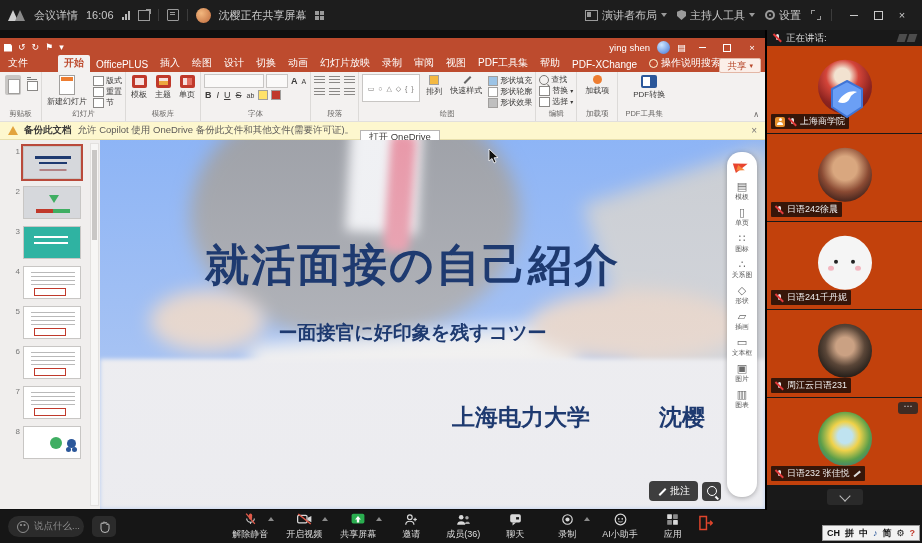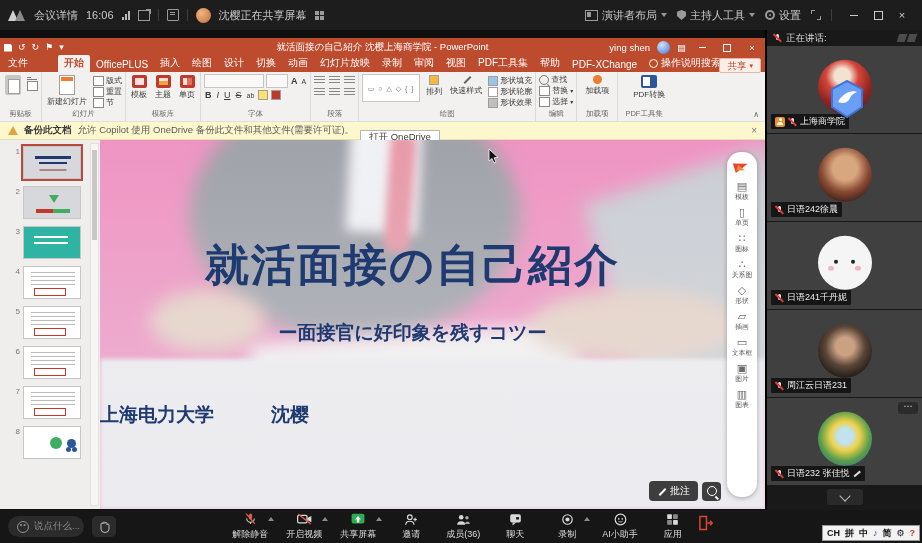--- a/index.html
+++ b/index.html
@@ -122,34 +122,34 @@
   .t3{background:#2fb3a2;}
   .t3::before{content:"";position:absolute;left:10px;top:9px;width:34px;height:2px;background:#fff;box-shadow:0 6px 0 #fff;}
   .t-text::before{content:"";position:absolute;left:7px;top:5px;width:44px;height:14px;background:repeating-linear-gradient(#b9b9b9 0 1px,transparent 1px 4px);}
   .t-text::after{content:"";position:absolute;left:10px;top:21px;width:30px;height:6px;border:1px solid #c0392b;}
   .t8::before{content:"";position:absolute;right:18px;top:10px;width:12px;height:12px;border-radius:50%;background:#3fae62;}
   .t8::after{content:"";position:absolute;right:4px;top:12px;width:9px;height:9px;border-radius:50%;background:#2b579a;box-shadow:-3px 6px 0 -2px #2b579a,3px 6px 0 -2px #2b579a;}
   .tscroll{position:absolute;right:1px;top:3px;bottom:3px;width:7px;background:#f7f6f5;border:1px solid #e3e1df;}
   .tscroll-thumb{position:absolute;left:1px;right:1px;top:6px;height:90px;background:#c9c7c5;}
 
   .slide-wrap{position:relative;flex:1;overflow:hidden;}
-  .slide{position:absolute;inset:0;background:#ec4899;overflow:hidden;}
+  .slide{position:absolute;inset:0;background:#3b82f6;overflow:hidden;}
   .ph{position:absolute;filter:blur(9px);}
   .p-suit{left:90px;top:-50px;width:330px;height:250px;background:#5c616b;border-radius:50%;}
   .p-shirt{left:248px;top:-12px;width:72px;height:105px;background:#eef0f3;transform:rotate(3deg);filter:blur(6px);}
   .p-tie{left:287px;top:-6px;width:26px;height:118px;background:#e0506b;border-radius:8px;transform:rotate(4deg);filter:blur(4px);}
   .p-laptop{right:-40px;top:30px;width:190px;height:240px;background:#aab0b8;transform:rotate(-18deg);}
   .p-handr{left:430px;top:150px;width:210px;height:72px;background:#dcb89e;border-radius:50%;}
   .p-handl{left:50px;top:150px;width:115px;height:62px;background:#dcb89e;border-radius:50%;}
   .p-paper{left:150px;top:193px;width:330px;height:62px;background:#f6f4ee;transform:rotate(-4deg);}
   .p-desk{left:0;right:0;bottom:0;height:150px;background:#ebebee;filter:blur(2px);}
   .slide-tint{position:absolute;inset:0;background:linear-gradient(rgba(242,242,245,.45),rgba(236,236,240,.7));}
   .s-title{position:absolute;top:96px;left:0;right:40px;text-align:center;font-size:44px;font-weight:bold;color:#1e3a70;letter-spacing:2px;z-index:3;}
   .s-sub{position:absolute;top:180px;left:0;right:40px;text-align:center;font-size:19px;font-weight:bold;color:#1e3a70;z-index:3;}
-  .s-author{position:absolute;top:262px;left:0;right:60px;text-align:left;font-size:19px;font-weight:bold;color:#1e3a70;z-index:3;}
+  .s-author{position:absolute;top:262px;left:0;right:60px;text-align:right;font-size:23px;font-weight:bold;color:#1e3a70;z-index:3;}
   .s-date{position:absolute;top:288px;left:0;right:110px;text-align:center;font-size:20px;font-weight:bold;color:#1e3a70;z-index:3;}
 
   .cursor-arrow{position:absolute;left:388px;top:8px;z-index:8;}
 
   
   .plugin{position:absolute;right:8px;top:12px;bottom:12px;width:30px;background:#fff;border-radius:14px;
     box-shadow:0 1px 5px rgba(0,0,0,.3);display:flex;flex-direction:column;align-items:center;padding:7px 0 4px;box-sizing:border-box;z-index:6;}
   .plogo{width:16px;height:14px;position:relative;margin-bottom:2px;}
   .plogo::before{content:"";position:absolute;left:0;top:2px;width:0;height:0;border-top:5px solid transparent;border-bottom:5px solid transparent;border-left:14px solid #e8442e;transform:rotate(-18deg);}
   .plogo::after{content:"";position:absolute;left:3px;top:7px;width:0;height:0;border-top:3px solid transparent;border-bottom:3px solid transparent;border-left:8px solid #f5863c;transform:rotate(18deg);}
@@ -163,21 +163,21 @@
   .pencil-ic::before{content:"";position:absolute;left:1px;top:4px;width:9px;height:2px;background:#fff;transform:rotate(-45deg);}
   .ann-zoom{background:rgba(38,38,38,.88);border-radius:4px;width:19px;height:19px;display:flex;align-items:center;justify-content:center;}
   .mag-ic{width:8px;height:8px;border:1.5px solid #fff;border-radius:50%;position:relative;}
   .mag-ic::after{content:"";position:absolute;right:-3px;bottom:-3px;width:4px;height:1.5px;background:#fff;transform:rotate(45deg);}
 
   
   .sidebar{position:absolute;top:30px;right:0;width:157px;height:480px;background:#191919;border-left:2px solid #000;box-sizing:border-box;}
   .sb-head{height:16px;display:flex;align-items:center;font-size:9.5px;color:#ddd;padding:0 6px;gap:4px;}
   .sb-logo{margin-left:auto;display:flex;gap:2px;opacity:.45;}
   .sb-logo i{width:8px;height:8px;background:#8a8a8a;transform:skewX(-18deg);display:block;}
-  .tile{position:relative;height:87px;background:#404040;margin-bottom:1px;overflow:hidden;}
+  .tile{position:relative;height:87px;background:#c2410c;margin-bottom:1px;overflow:hidden;}
   .av{position:absolute;left:50%;top:50%;transform:translate(-50%,-56%);width:54px;height:54px;border-radius:50%;}
   .av1{background:radial-gradient(circle at 45% 30%,#f2e2d0 0 16%,#d4453a 34%,#8e2420 62%,#5f1715 100%);}
   .av2{background:radial-gradient(circle at 50% 38%,#d9a77f 0 28%,#8a4a33 55%,#3a1f1a 82%);}
   .av3{background:#f5f5f5;}
   .av3 .eye{position:absolute;width:4px;height:4px;border-radius:50%;background:#222;top:24px;}
   .av3 .eye.l{left:16px}.av3 .eye.r{left:33px}
   .av3 .cheek{position:absolute;width:6px;height:5px;border-radius:50%;background:#f3b6c0;top:30px;}
   .av3 .cheek.l{left:10px}.av3 .cheek.r{left:37px}
   .av4{background:radial-gradient(circle at 50% 42%,#caa183 0 22%,#5a4638 48%,#1f1a16 78%);}
   .av5{background:radial-gradient(circle at 50% 45%,#bfe3f0 0 18%,#f0d24a 36%,#5a9e4a 62%,#2e6e8e 88%);}
@@ -270,21 +270,20 @@
     <div class="ppt">
 
       <div class="ppt-titlebar">
         <span class="qat">
           <span class="floppy"></span>
           <span class="uglyph">↺</span>
           <span class="uglyph">↻</span>
           <span class="uglyph">⚑</span>
           <span class="uglyph">▾</span>
         </span>
-        <span class="ppt-title-text">就活面接の自己紹介 沈樱上海商学院 - PowerPoint</span>
         <span class="ppt-tb-right">
           <span>ying shen</span>
           <span class="acct-avatar"></span>
           <span class="uglyph">▤</span>
           <span class="pbtn">
               <span class="pw-min"></span>
             </span>
           <span class="pbtn">
               <span class="pw-max"></span>
             </span>

